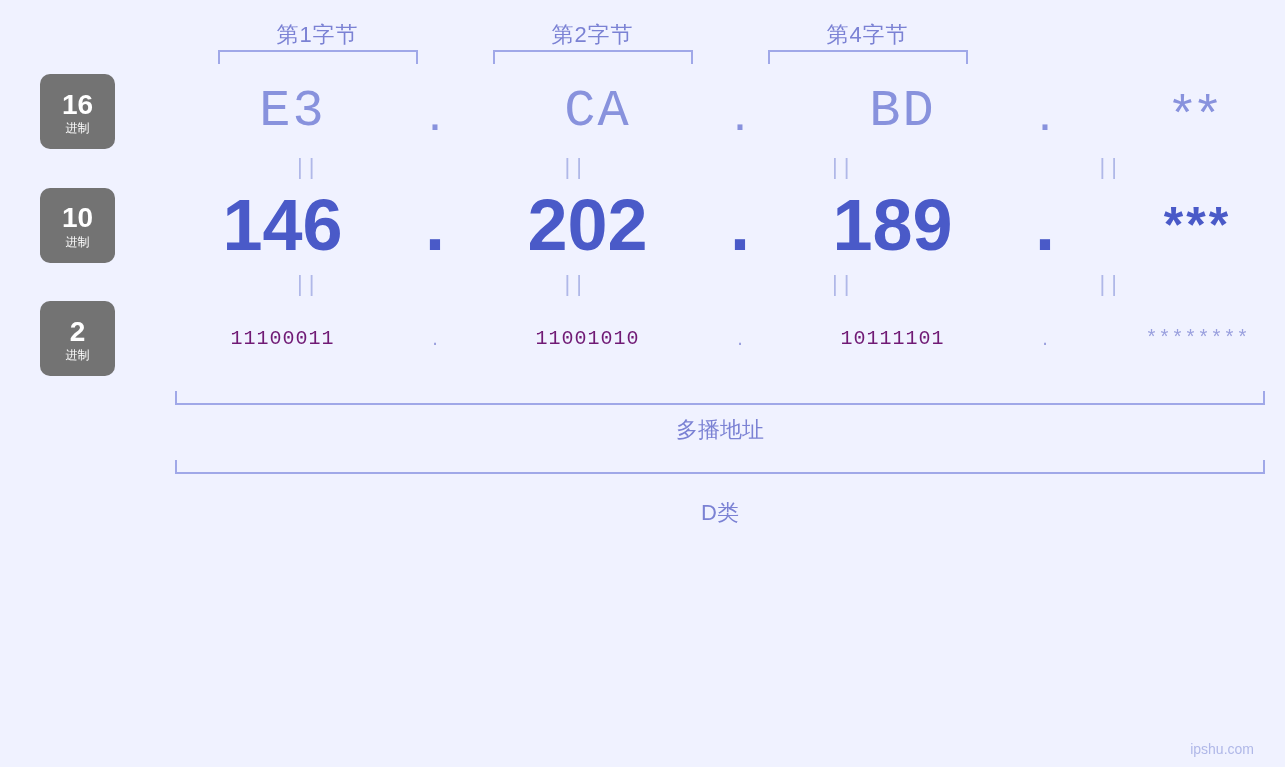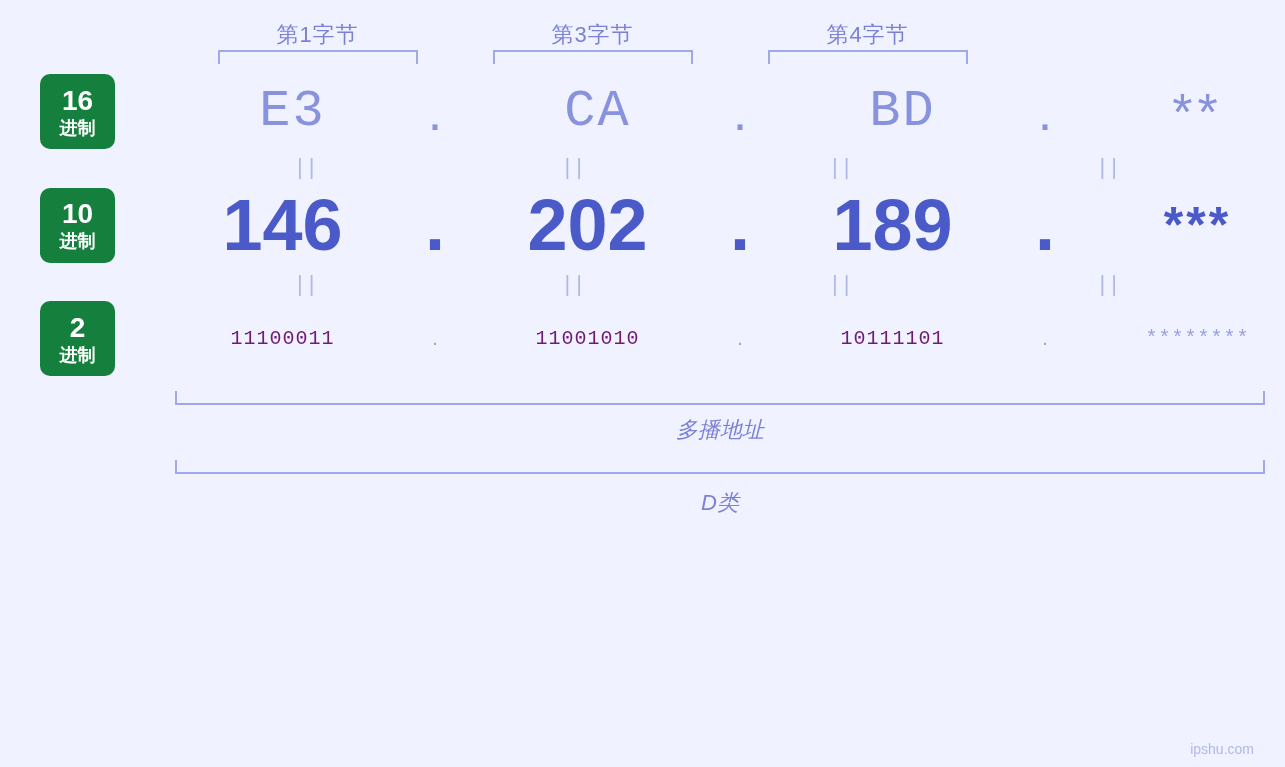--- a/index.html
+++ b/index.html
@@ -55,42 +55,42 @@
     .data-row {
       display: flex;
       align-items: center;
       margin-bottom: 0;
     }
 
     
     .row-badge {
       width: 75px;
       height: 75px;
-      background: #15803d;
+      background: #737373;
       border-radius: 10px;
       display: flex;
       flex-direction: column;
       align-items: center;
       justify-content: center;
       color: white;
       font-size: 22px;
       font-weight: 600;
       line-height: 1.2;
       flex-shrink: 0;
       margin-right: 30px;
     }
 
     .row-badge .badge-num {
       font-size: 28px;
       font-weight: 700;
     }
 
     .row-badge .badge-sub {
-      font-size: 18px;
-      font-weight: 700;
+      font-size: 12px;
+      font-weight: 400;
     }
 
     
     .row-values {
       display: flex;
       align-items: center;
       flex: 1;
     }
 
     .val-cell {
@@ -162,21 +162,20 @@
 
     .bin-dot {
       color: #9aa0de;
       font-size: 20px;
     }
 
     
     .bracket-bottom-area {
       margin-left: 135px;
       margin-top: 15px;
-      font-style: italic;
     }
 
     .bracket-bottom {
       width: 1090px;
       height: 14px;
       border-bottom: 2px solid #a0a8e8;
       border-left: 2px solid #a0a8e8;
       border-right: 2px solid #a0a8e8;
     }
 
@@ -194,21 +193,21 @@
       border-bottom: 2px solid #a0a8e8;
       border-left: 2px solid #a0a8e8;
       border-right: 2px solid #a0a8e8;
       margin-top: 15px;
     }
 
     .bottom-label-2 {
       text-align: center;
       color: #7b82d4;
       font-size: 22px;
-      margin-top: 14px;
+      margin-top: 24px;
       width: 1090px;
     }
 
     
     .watermark {
       position: absolute;
       bottom: 10px;
       right: 31px;
       color: #b0b8e8;
       font-size: 14px;
@@ -240,21 +239,21 @@
 <body>
 
 <div class="main-container">
 
   <div class="header-row">
     <div class="byte-col">
       <span class="byte-label">第1字节</span>
       <div class="bracket-top"></div>
     </div>
     <div class="byte-col">
-      <span class="byte-label">第3字节</span>
+      <span class="byte-label">第2字节</span>
       <div class="bracket-top"></div>
     </div>
     <div class="byte-col">
       <span class="byte-label">第4字节</span>
       <div class="bracket-top"></div>
     </div>
   </div>
 
   <div class="data-row" style="margin-top: 10px;">
     <div class="row-badge">

